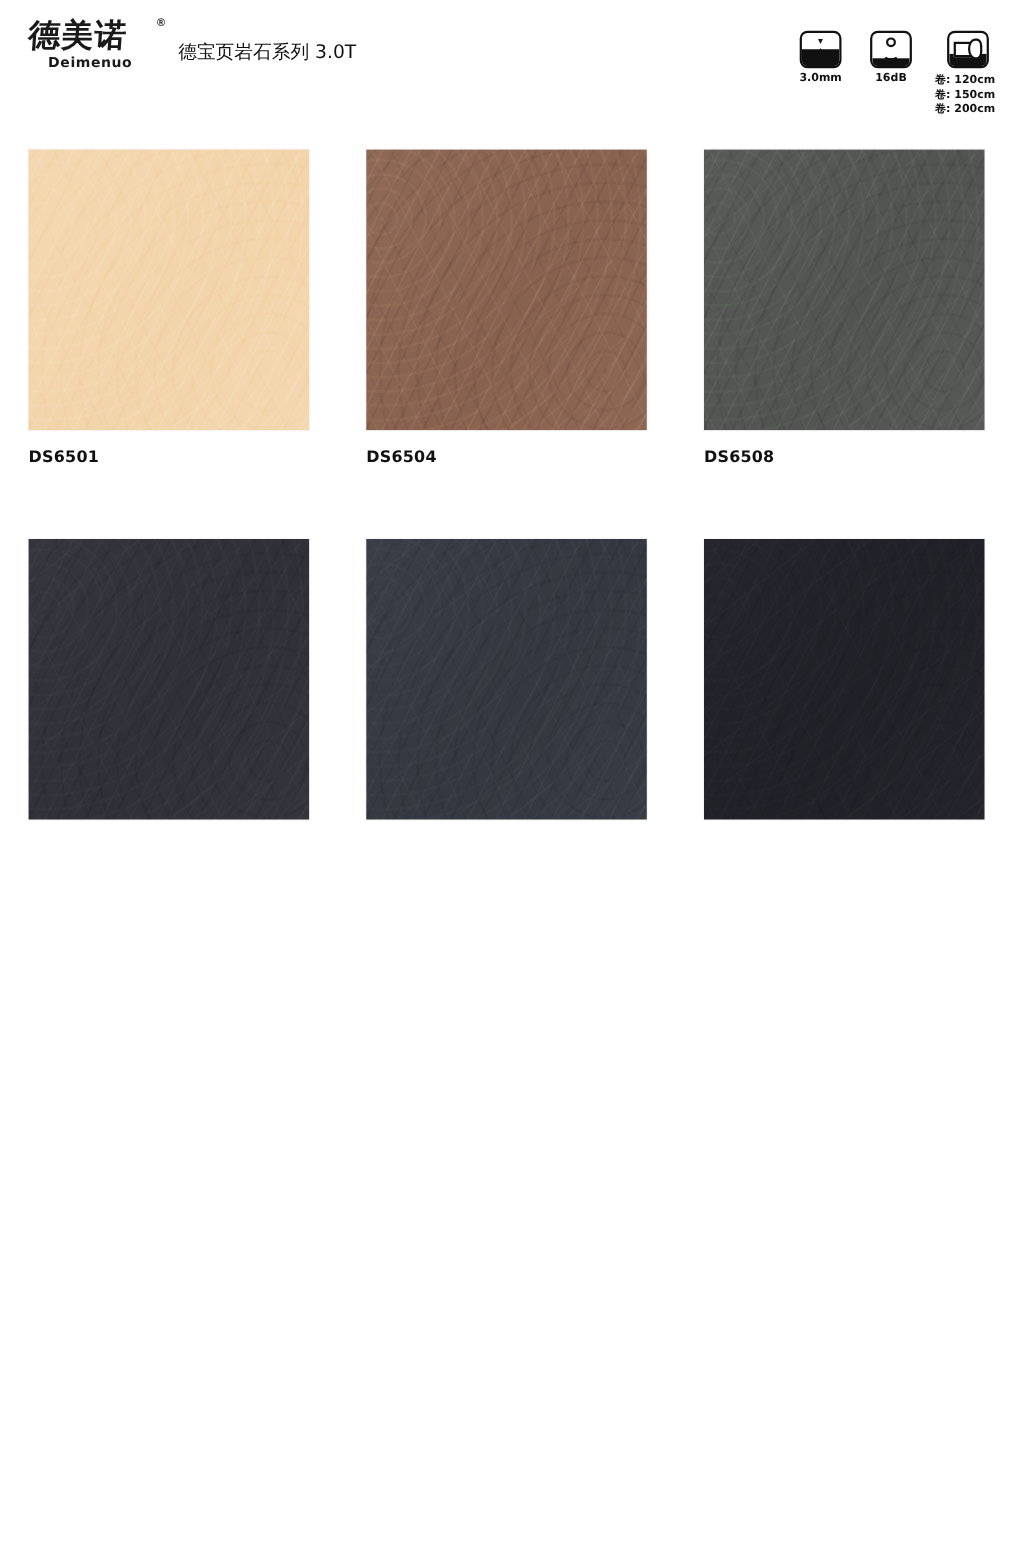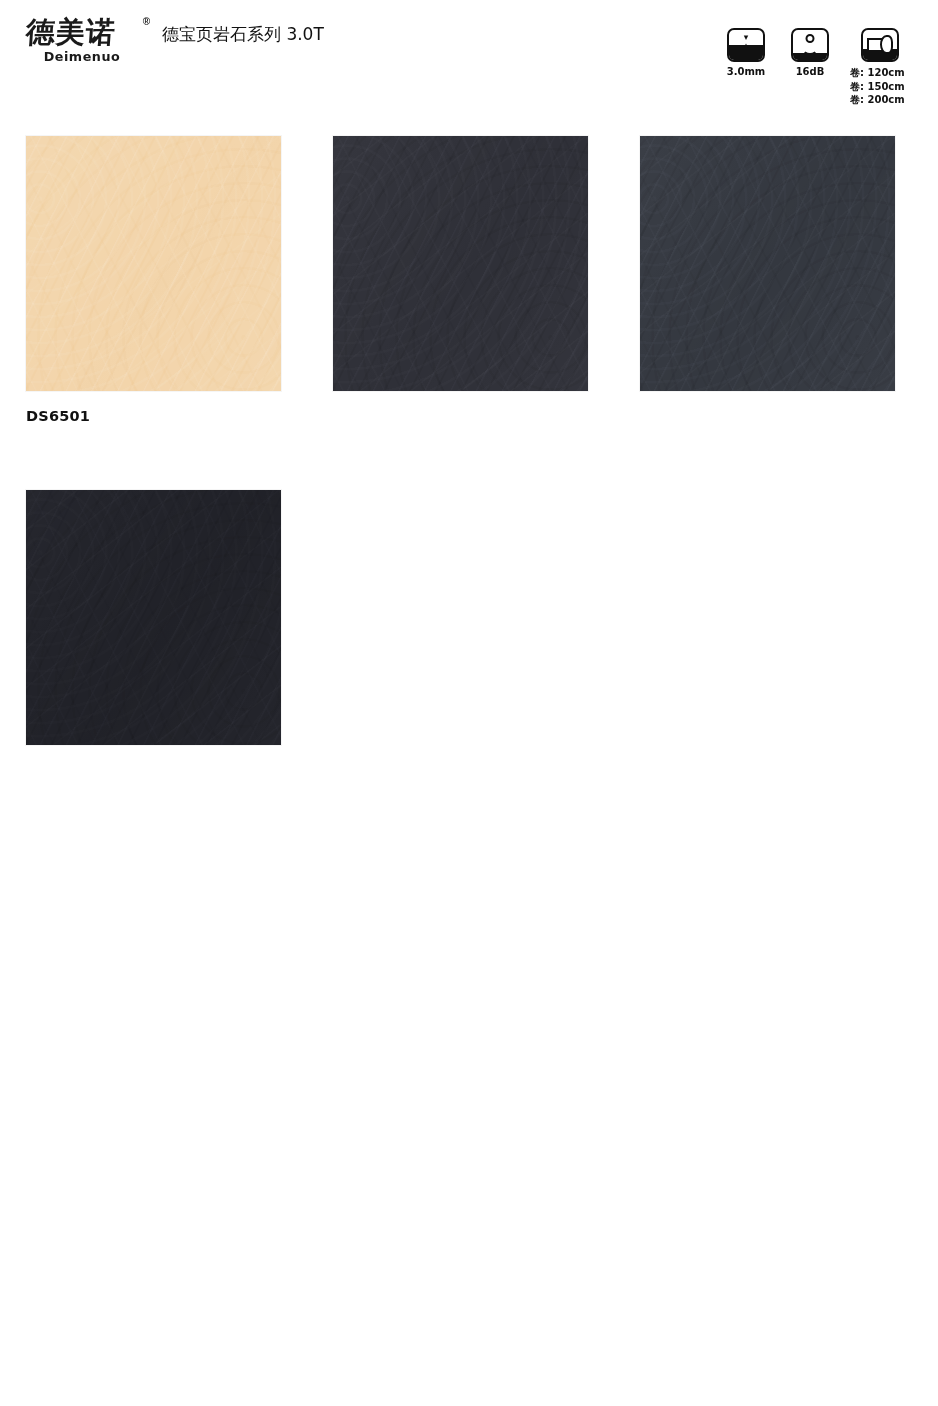--- a/index.html
+++ b/index.html
@@ -61,21 +61,21 @@
     text-align: center;
     margin-top: 2px;
     transform: scaleX(1.02);
   }
   .series-title {
     font-family: "DejaVu Sans", sans-serif;
     font-size: 17px;
     font-weight: 400;
     color: #111111;
     margin-left: 24px;
-    margin-bottom: 18px;
+    margin-bottom: 5px;
     white-space: nowrap;
   }
 
   
   .specs {
     position: absolute;
     right: 28px;
     top: 28px;
     display: flex;
     align-items: flex-start;
@@ -314,24 +314,38 @@
   <div class="swatch-cell">
     <div class="swatch" style="background-color: rgb(243, 214, 173);">
       <div class="tex"></div>
         <div class="tex2"></div>
     </div>
     <div class="swatch-label">DS6501</div>
   </div>
 
 
 
-
-
-
-
+  <div class="swatch-cell">
+    <div class="swatch" style="background-color: rgb(139, 101, 82);">
+      <div class="tex"></div>
+        <div class="tex2"></div>
+    </div>
+    <div class="swatch-label">DS6504</div>
+  </div>
+
+
+
+
+  <div class="swatch-cell">
+    <div class="swatch" style="background-color: rgb(84, 87, 83);">
+      <div class="tex"></div>
+        <div class="tex2"></div>
+    </div>
+    <div class="swatch-label">DS6508</div>
+  </div>
 
 
   <div class="swatch-cell">
     <div class="swatch" style="background-color: rgb(49, 50, 58);">
       <div class="tex"></div>
         <div class="tex2"></div>
     </div>
 
   </div>
 

